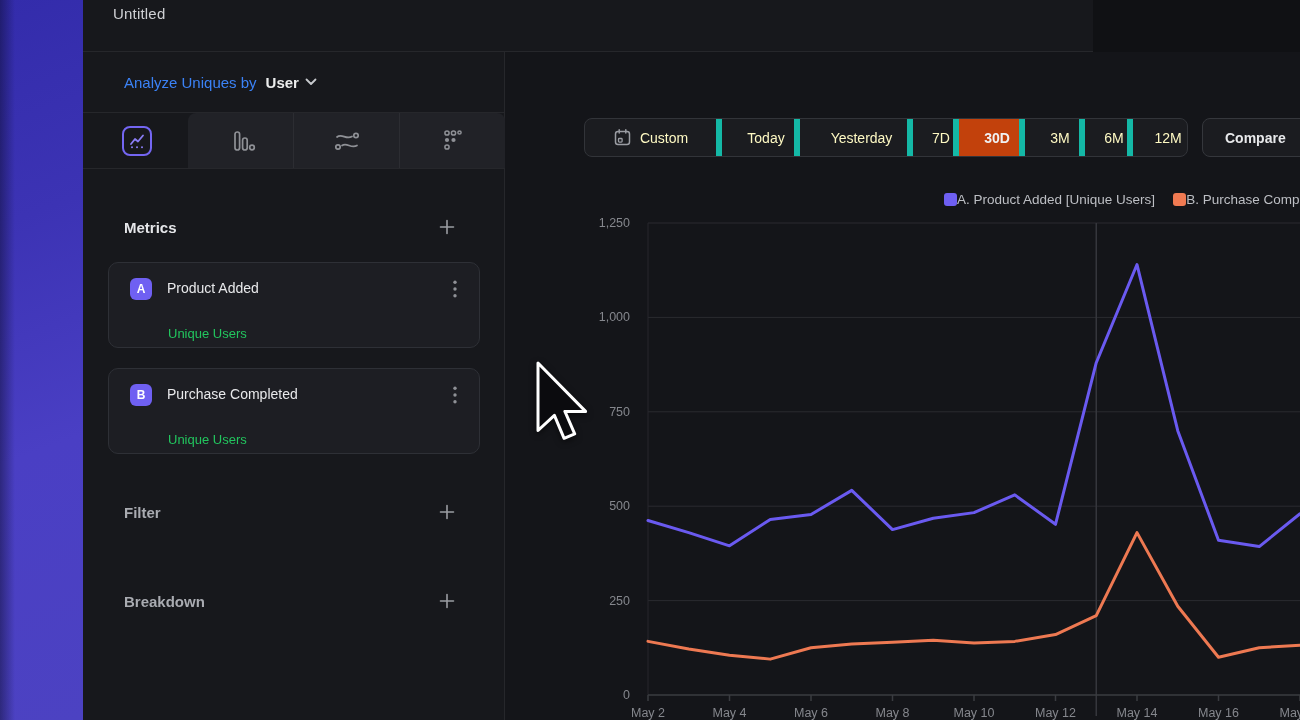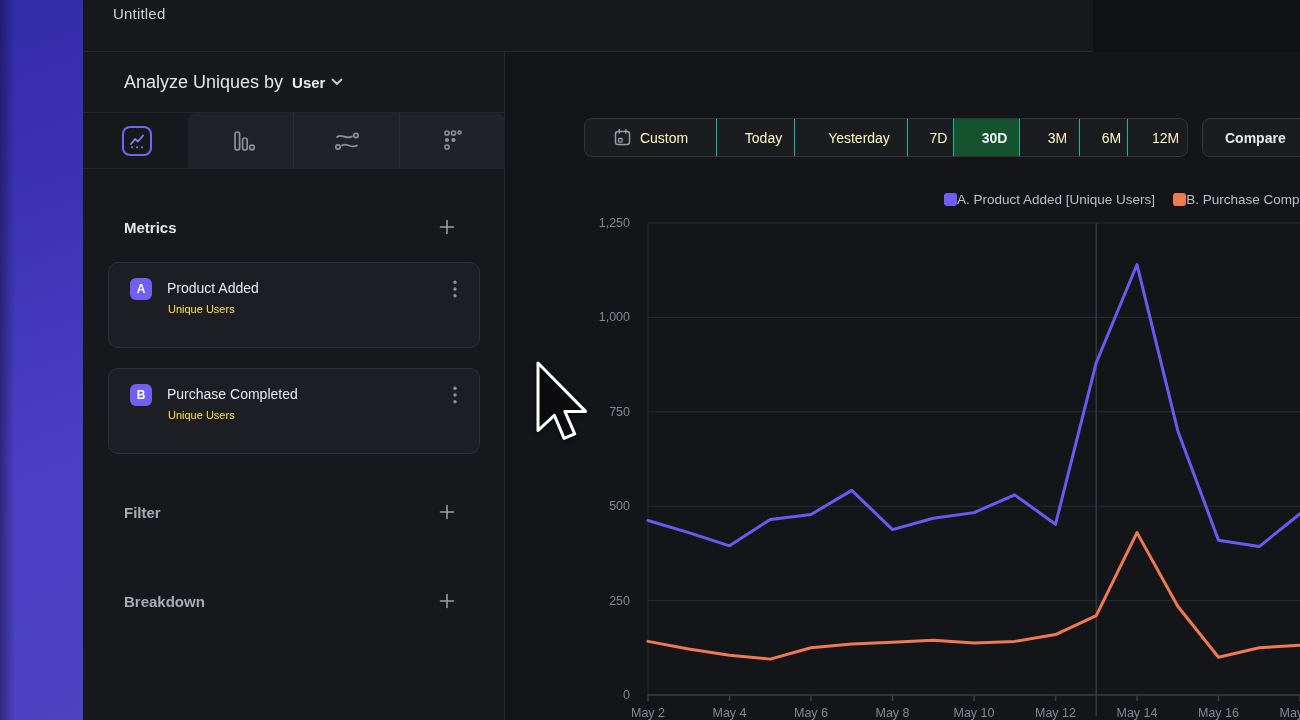--- a/index.html
+++ b/index.html
@@ -15,21 +15,21 @@
 
   
   .app{left:83px;top:0;width:1010px;height:720px;background:#17181c;}
   .titlebar{left:0;top:0;width:100%;height:52px;border-bottom:1px solid #26272b;}
   .title{left:30px;top:5px;font-size:15px;color:#cfd0d4;letter-spacing:.2px;}
 
   
   .sidebar{left:0;top:52px;width:422px;height:668px;background:#17181c;border-right:1px solid #26272b;}
   .analyze-row{left:0;top:0;width:100%;height:61px;border-bottom:1px solid #26272b;
     display:flex;align-items:center;padding-left:41px;gap:9px;}
-  .analyze-label{font-size:18px;color:#e5e5e5;}
+  .analyze-label{font-size:15px;color:#3b82f6;}
   .analyze-value{font-size:15px;font-weight:700;color:#eceded;display:flex;align-items:center;gap:6px;cursor:pointer;}
 
   .tabbar{left:0;top:61px;width:100%;height:56px;border-bottom:1px solid #26272b;}
   .tab-active{left:39px;top:13px;width:30px;height:30px;border:2px solid #7466f2;border-radius:8px;
     display:flex;align-items:center;justify-content:center;background:#17181c;}
   .tab-strip{left:105px;top:0;width:317px;height:55px;background:#212227;border-radius:8px 8px 0 0;
     display:flex;}
   .tab-cell{flex:1;display:flex;align-items:center;justify-content:center;cursor:pointer;}
   .tab-cell + .tab-cell{border-left:1px solid #2c2d32;}
 
@@ -37,37 +37,37 @@
     justify-content:space-between;padding:0 48px 0 41px;}
   .section-title{font-size:15px;font-weight:700;color:#e5e6e9;}
   .section-label{font-size:15px;font-weight:700;color:#a9abb1;}
   .plusbtn{width:18px;height:18px;display:flex;align-items:center;justify-content:center;cursor:pointer;}
 
   .metric-card{left:25px;width:372px;height:86px;background:#1d1e23;border:1px solid #2e3036;border-radius:10px;}
   .card-a{top:210px;} .card-b{top:316px;}
   .metric-badge{left:21px;top:15px;width:22px;height:22px;background:#6f60f2;border-radius:6px;
     display:flex;align-items:center;justify-content:center;font-size:12px;font-weight:700;color:#fff;}
   .metric-title{left:58px;top:17px;font-size:14px;font-weight:400;color:#e8e9eb;}
-  .metric-sub{left:59px;top:40px;font-size:11px;color:#fde047;}
+  .metric-sub{left:59px;top:63px;font-size:13px;color:#22c55e;}
   .kebab{right:14px;top:16px;width:20px;height:20px;display:flex;align-items:center;justify-content:center;cursor:pointer;}
 
   .side-row{left:0;width:100%;height:30px;display:flex;align-items:center;
     justify-content:space-between;padding:0 48px 0 41px;}
   .row-filter{top:445px;} .row-breakdown{top:534px;}
 
   
   .chartpanel{left:422px;top:52px;width:795px;height:668px;background:#141519;overflow:hidden;}
 
   .seg-group{left:79px;top:66px;height:39px;display:flex;border:1px solid #323439;border-radius:8px;
     background:#1b1c20;overflow:hidden;}
   .seg{height:100%;display:flex;align-items:center;justify-content:center;gap:8px;
     font-size:14px;color:#fef9c3;cursor:pointer;background:transparent;border:none;padding:0;
     font-family:inherit;}
-  .seg + .seg{border-left:1px solid #14b8a6;padding-left:16px;}
-  .seg.active{background:#14532d;color:#f0f1f3;font-weight:700;}
+  .seg + .seg{border-left:6px solid #14b8a6;padding-left:16px;}
+  .seg.active{background:#c2410c;color:#f0f1f3;font-weight:700;}
   .compare-btn{left:697px;top:66px;height:39px;width:120px;border:1px solid #35373c;border-radius:8px;
     background:#1b1c20;color:#e8e9eb;font-size:14px;font-weight:700;display:flex;align-items:center;
     padding-left:22px;cursor:pointer;font-family:inherit;}
 
   .legend{left:439px;top:138px;height:18px;display:flex;align-items:center;gap:18px;white-space:nowrap;}
   .legend-item{display:flex;align-items:center;gap:0;}
   .legend-swatch{width:13px;height:13px;border-radius:3px;flex:0 0 auto;}
   .legend-label{font-size:13.5px;color:#bdbfc4;}
 
   .chart-svg{left:0;top:0;}

